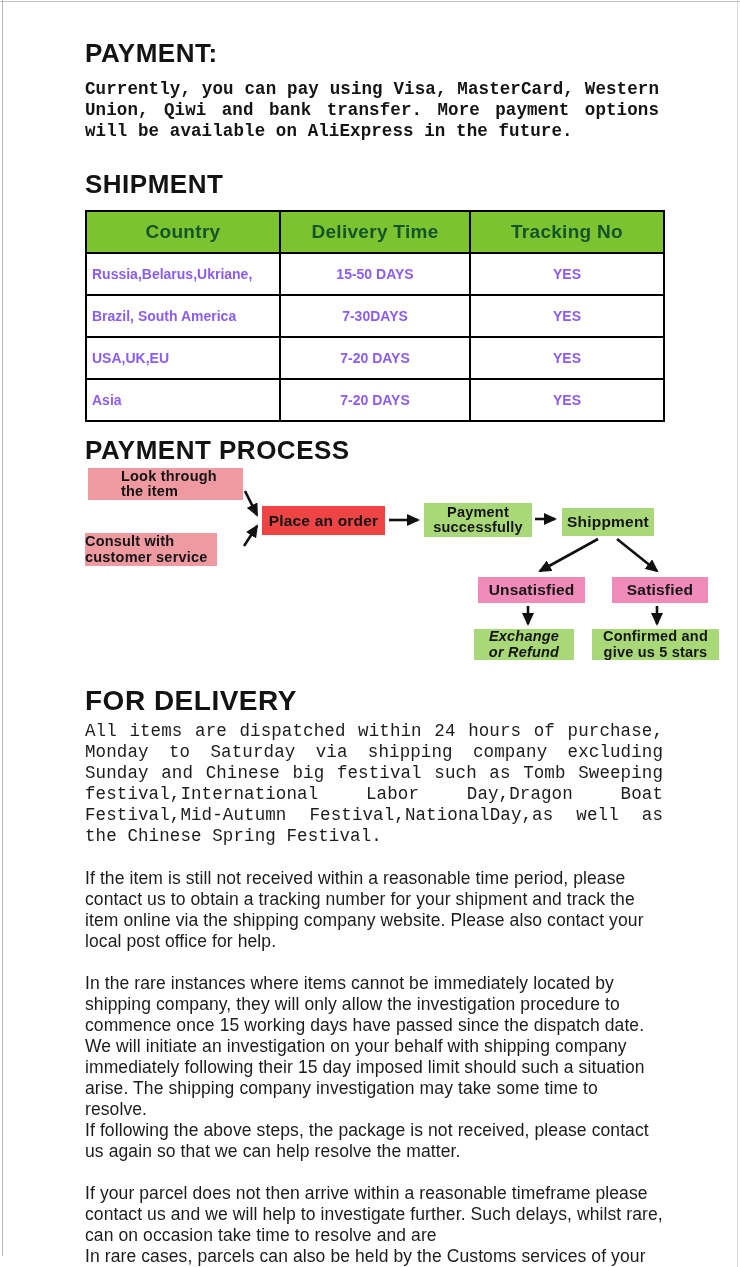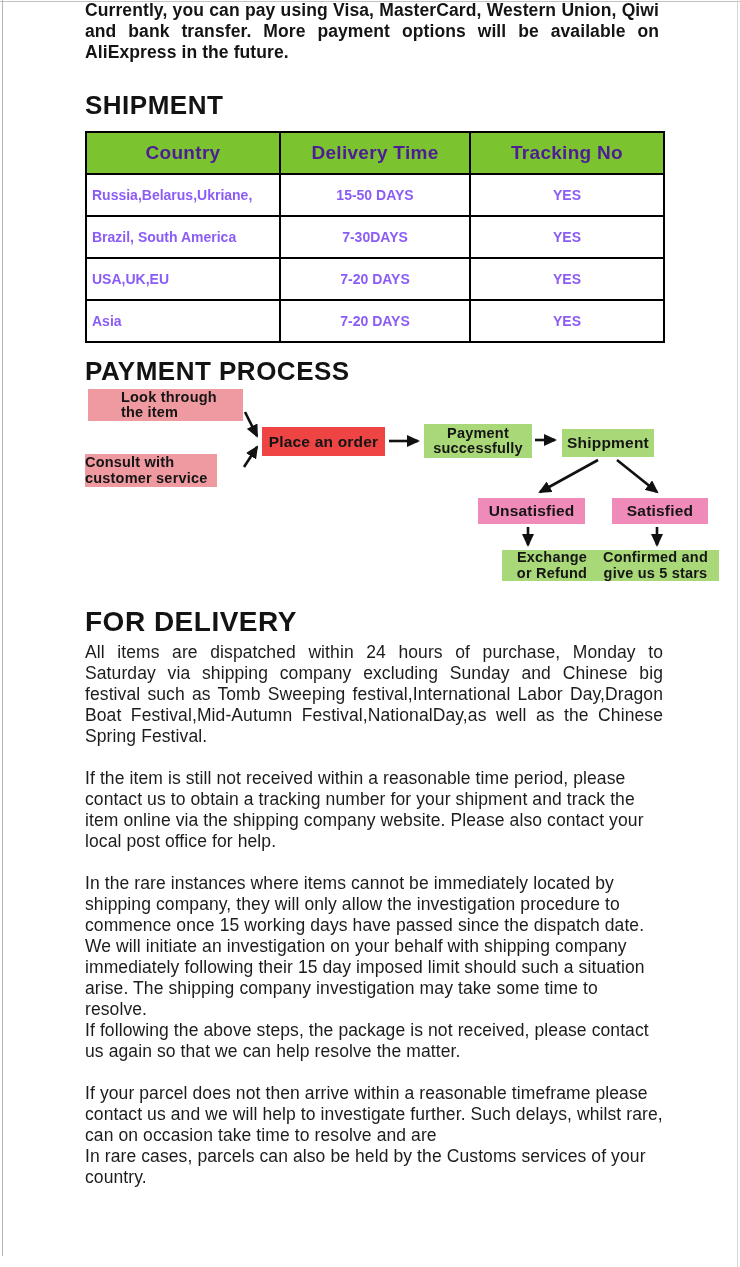--- a/index.html
+++ b/index.html
@@ -26,31 +26,31 @@
   .h-payment{padding-top:38px;margin-bottom:11px !important;}
   .h-shipment{margin-top:27px !important;margin-bottom:11px !important;}
   .h-process{margin-top:13px !important;}
   .h-delivery{font-size:28px !important;margin-top:17px !important;margin-bottom:5px !important;}
 
   p.body{
     font-size:17.5px;line-height:21px;margin:0;color:#1c1c1c;
     letter-spacing:0.1px;
   }
   p.bold{font-weight:bold;color:#141414;}
-  p.justify{text-align:justify;}
+  p.justify{text-align:justify;font-family:Liberation Mono, monospace;}
   .gap-after{margin-bottom:21px !important;}
 
   
   table.ship{
     border-collapse:collapse;table-layout:fixed;width:580px;
     border:2px solid #000;
   }
   table.ship th, table.ship td{border:2px solid #000;}
   table.ship th{
-    background:#7cc42f;height:38px;font-size:19px;font-weight:bold;color:#4c1d95;
+    background:#7cc42f;height:38px;font-size:19px;font-weight:bold;color:#14532d;
     text-align:center;letter-spacing:0.3px;
   }
   table.ship td{
     height:38px;font-size:14px;font-weight:bold;color:#8b5cf6;background:#fff;
   }
   td.c-country{text-align:left;padding-left:5px;}
   td.c-mid, td.c-track{text-align:center;}
   .col-1{width:194px}.col-2{width:190px}.col-3{width:194px}
 
   
@@ -68,33 +68,34 @@
   .bg-lgreen{background:#a9d878;}
   .bg-rose{background:#f08ab8;}
 
   .n-look     {left:88px;  top:1px;   width:155px; height:32px; padding-left:33px;}
   .n-consult  {left:85px;  top:66px;  width:132px; height:33px; padding-left:0;}
   .n-place    {left:262px; top:39px;  width:123px; height:29px; font-size:15.5px;}
   .n-paysucc  {left:424px; top:36px;  width:108px; height:34px;}
   .n-ship     {left:562px; top:41px;  width:92px;  height:28px; font-size:15.5px;}
   .n-unsat    {left:478px; top:110px; width:107px; height:26px; font-size:15.5px;}
   .n-sat      {left:612px; top:110px; width:96px;  height:26px; font-size:15.5px;}
-  .n-exch     {left:502px; top:162px; width:100px; height:31px;}
+  .n-exch     {left:474px; top:162px; width:100px; height:31px;font-style:italic;}
   .n-conf     {left:592px; top:162px; width:127px; height:31px;}
 </style>
 </head>
 <body>
 
 <div class="page">
   <div class="hair-top"></div>
   <div class="hair-left"></div>
   <div class="hair-right"></div>
 
   <div class="content">
 
+    <h2 class="sec h-payment">PAYMENT:</h2>
     <p class="body bold justify gap-after" style="width:574px;margin-bottom:27px;">Currently, you can pay using Visa, MasterCard, Western Union, Qiwi and bank transfer. More payment options will be available on AliExpress in the future.</p>
 
     <h2 class="sec h-shipment">SHIPMENT</h2>
     <table class="ship">
       <colgroup>
           <col class="col-1">
           <col class="col-2">
           <col class="col-3">
         </colgroup>
       <tbody>

